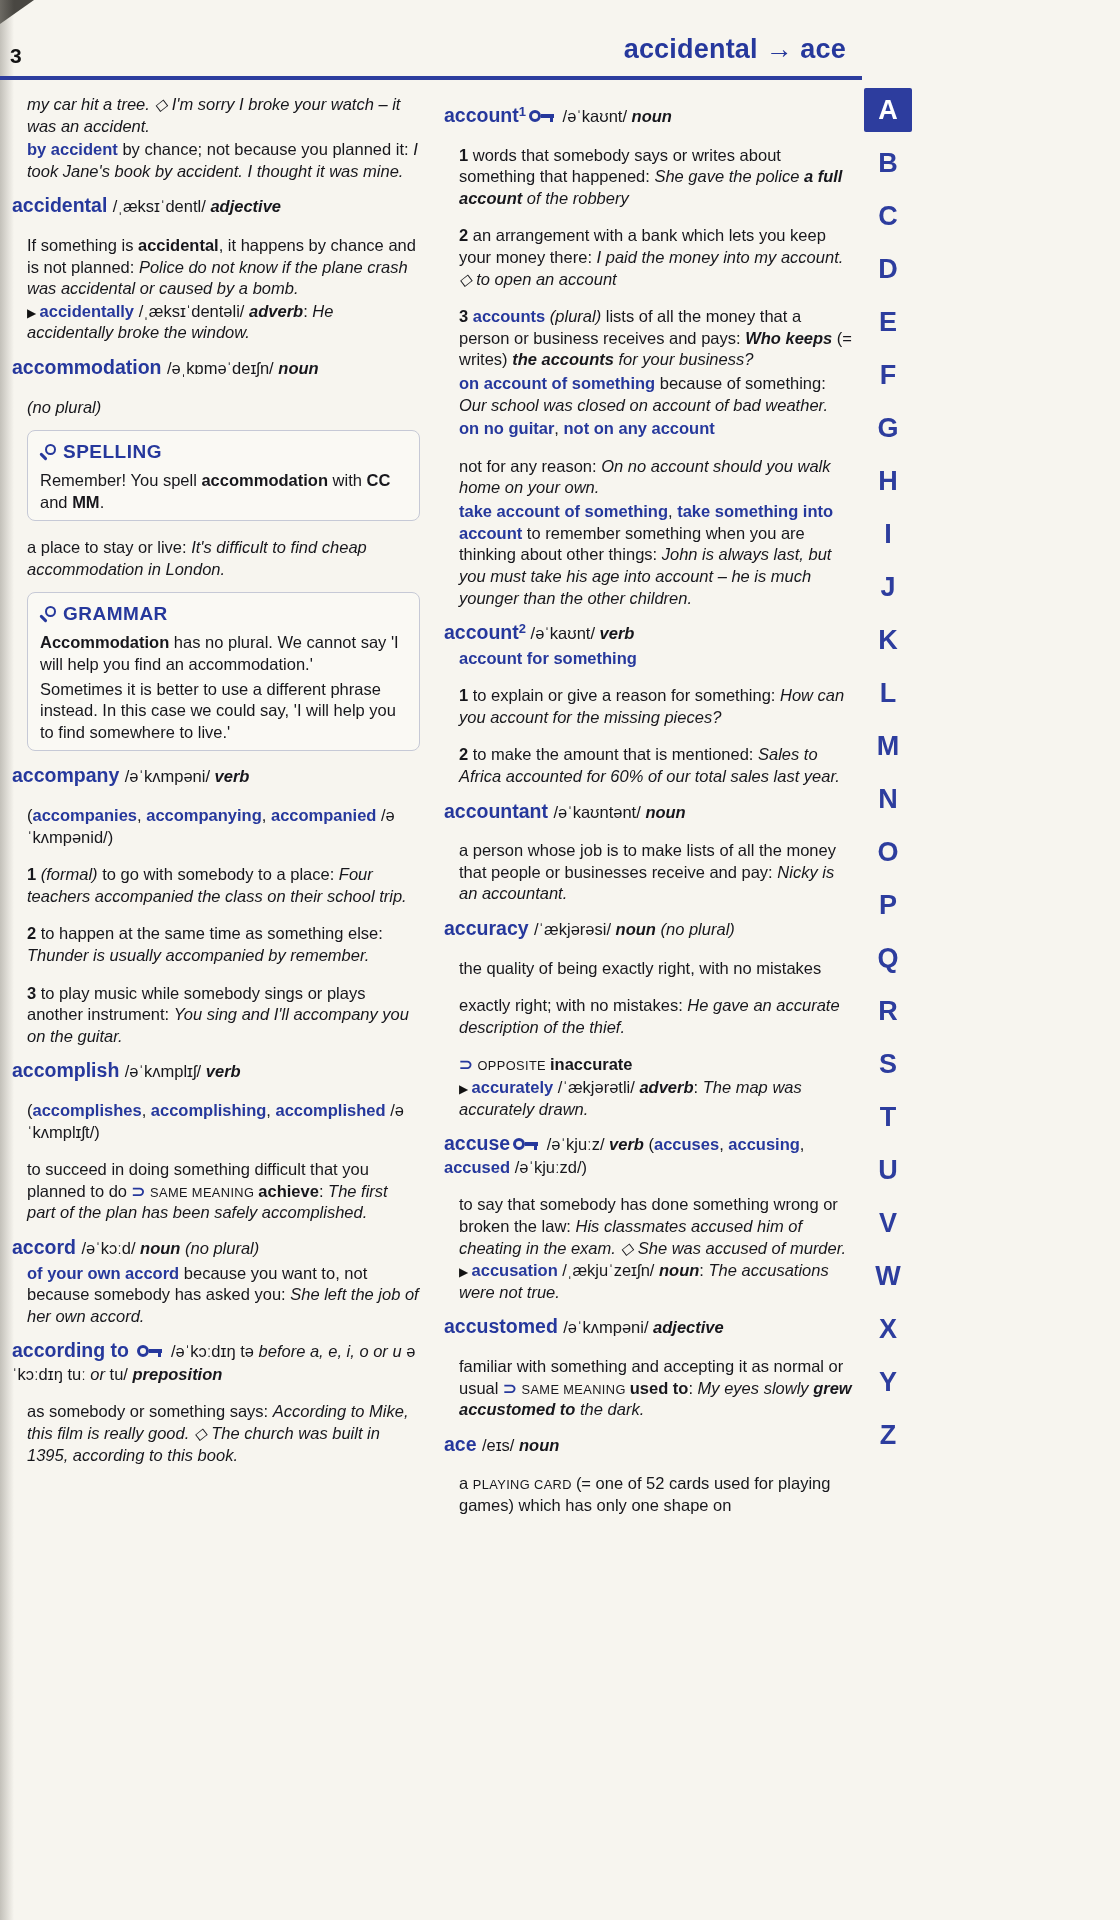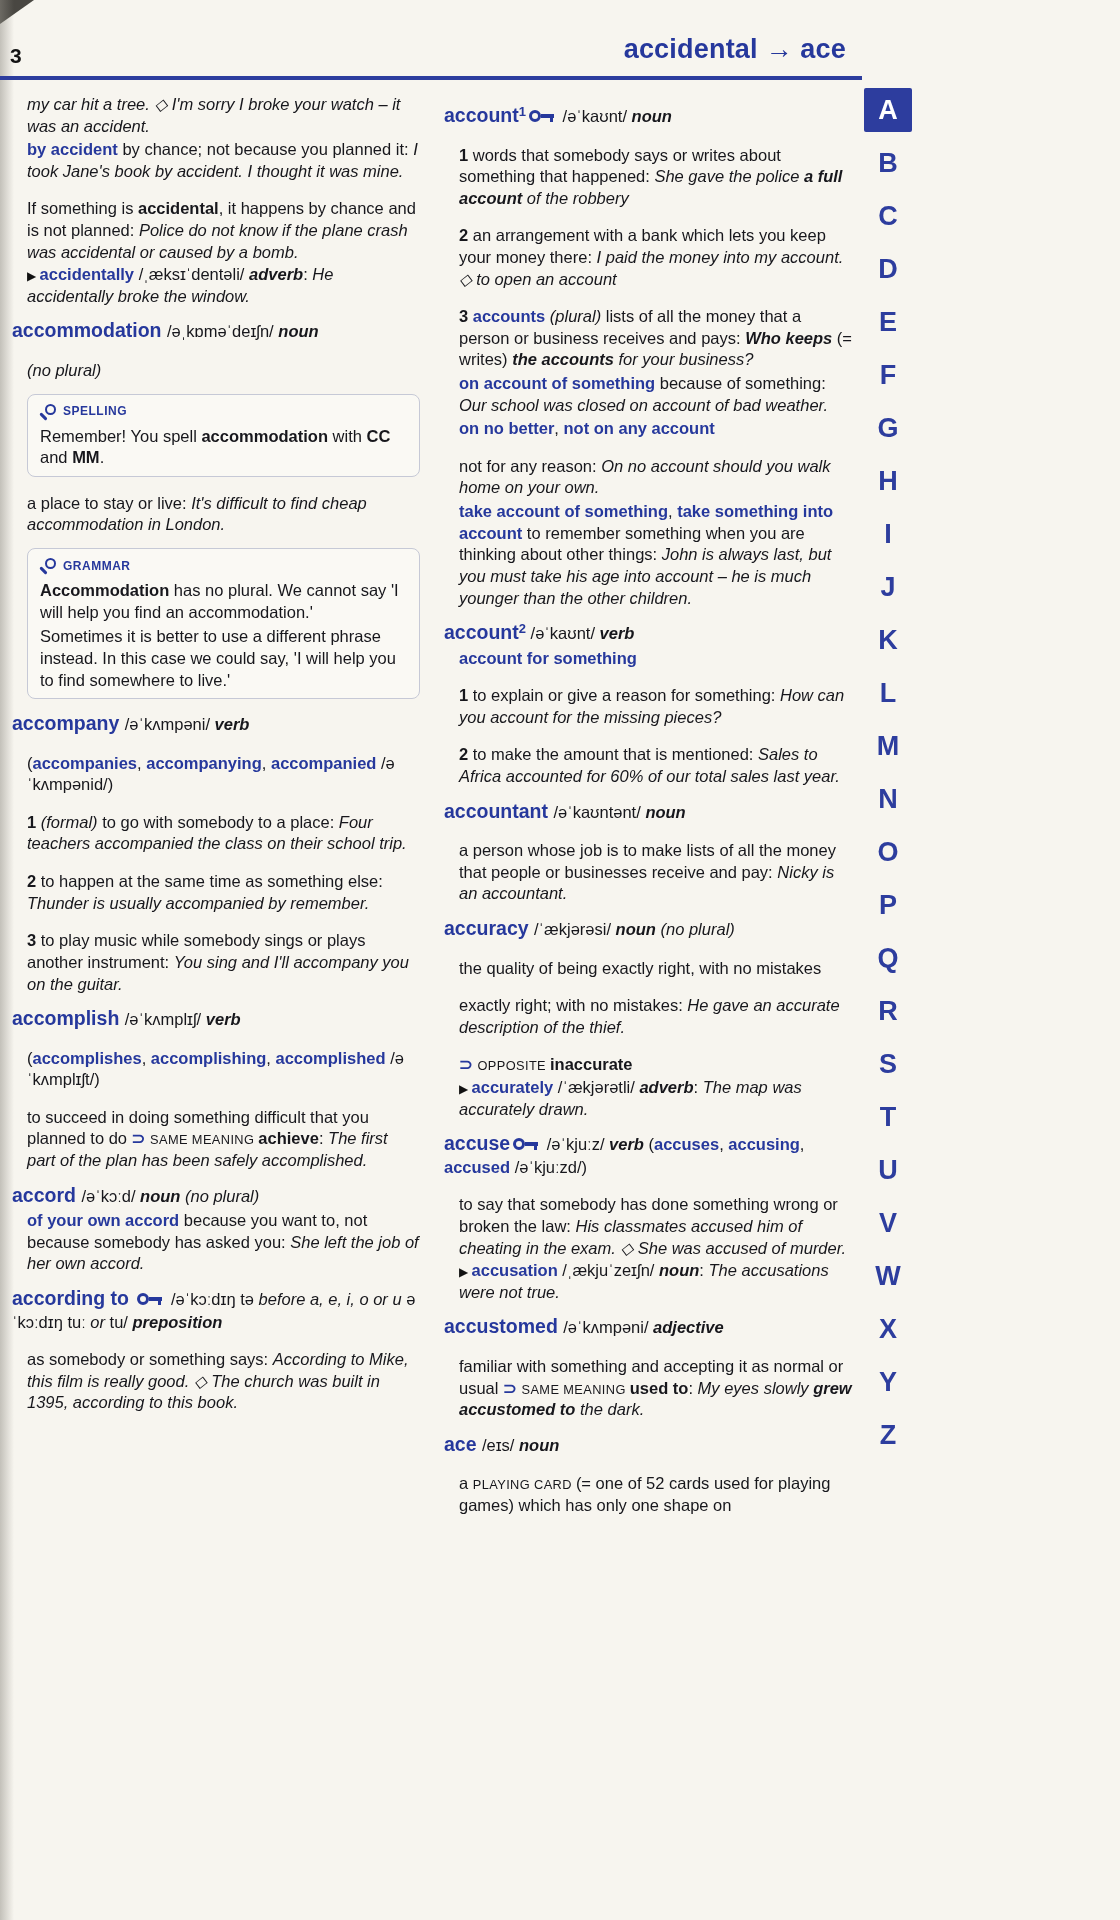--- a/index.html
+++ b/index.html
@@ -60,21 +60,21 @@
   .key-stem{position:absolute;left:12px;top:5px;width:13px;height:3.5px;background:var(--blue);}
   .key-stem::after{content:'';position:absolute;right:1px;top:3.5px;width:3.5px;height:4.5px;background:var(--blue);}
 
   
   .mag-icon{display:inline-block;position:relative;width:18px;height:17px;margin-right:5px;}
   .mag-glass{position:absolute;left:5px;top:0;width:11px;height:11px;border:2.4px solid var(--blue);border-radius:50%;box-sizing:border-box;}
   .mag-handle{position:absolute;left:-1px;top:11px;width:9px;height:2.8px;background:var(--blue);border-radius:2px;transform:rotate(45deg);}
 
   
   .study-box{margin:12px 0 12px 15px;border:1.5px solid #c6c9d6;background:#faf9f4;border-radius:8px;padding:9px 12px 7px;}
-  .box-label{display:flex;align-items:center;color:var(--blue);font-weight:bold;font-size:12px;letter-spacing:.5px;margin-bottom:5px;}
+  .box-label{display:flex;align-items:center;color:var(--blue);font-weight:bold;font-size:19px;letter-spacing:.5px;margin-bottom:5px;}
   .box-para{margin-bottom:3px;}
   .box-para:last-child{margin-bottom:0;}
 </style>
 </head>
 <body>
 
 <div class="scan">
   <div class="corner"></div>
   <div class="edge-shadow"></div>
 
@@ -108,20 +108,21 @@
       <div class="alpha-letter">W</div>
       <div class="alpha-letter">X</div>
       <div class="alpha-letter">Y</div>
       <div class="alpha-letter">Z</div>
     </div>
 
   <div class="content">
     <div class="col">
         <div class="para cont"><span class="s-i">my car hit a tree. ◇ I'm sorry I broke your watch – it was an accident.</span></div>
         <div class="para idiom"><span class="s-phr">by accident </span><span class="s-r">by chance; not because you planned it: </span><span class="s-i">I took Jane's book by accident. I thought it was mine.</span></div>
+        <div class="para entry"><span class="s-hw">accidental </span><span class="s-pr">/ˌæksɪˈdentl/ </span><span class="s-pos">adjective</span></div>
         <div class="para def"><span class="s-r">If something is </span><span class="s-b">accidental</span><span class="s-r">, it happens by chance and is not planned: </span><span class="s-i">Police do not know if the plane crash was accidental or caused by a bomb.</span></div>
         <div class="para derived"><span class="s-arrow">▶ </span><span class="s-dhw">accidentally </span><span class="s-pr">/ˌæksɪˈdentəli/ </span><span class="s-pos">adverb</span><span class="s-r">: </span><span class="s-i">He accidentally broke the window.</span></div>
         <div class="para entry"><span class="s-hw">accommodation </span><span class="s-pr">/əˌkɒməˈdeɪʃn/ </span><span class="s-pos">noun</span></div>
         <div class="para def"><span class="s-i">(no plural)</span></div>
         <div class="study-box">
           <div class="box-label">
             <span class="mag-icon">
               <span class="mag-glass"></span>
               <span class="mag-handle"></span>
             </span>
@@ -153,21 +154,21 @@
         <div class="para idiom"><span class="s-phr">of your own accord </span><span class="s-r">because you want to, not because somebody has asked you: </span><span class="s-i">She left the job of her own accord.</span></div>
         <div class="para entry"><span class="s-hw">according to </span><span class="key-icon"><span class="key-ring"></span><span class="key-stem"></span></span><span class="s-pr"> /əˈkɔːdɪŋ tə </span><span class="s-i">before a, e, i, o or u </span><span class="s-pr">əˈkɔːdɪŋ tuː </span><span class="s-i">or </span><span class="s-pr">tu/ </span><span class="s-pos">preposition</span></div>
         <div class="para def"><span class="s-r">as somebody or something says: </span><span class="s-i">According to Mike, this film is really good. ◇ The church was built in 1395, according to this book.</span></div>
       </div>
     <div class="col">
         <div class="para entry"><span class="s-hw">account</span><span class="s-sup">1</span><span class="key-icon"><span class="key-ring"></span><span class="key-stem"></span></span><span class="s-pr"> /əˈkaʊnt/ </span><span class="s-pos">noun</span></div>
         <div class="para sense"><span class="s-b">1 </span><span class="s-r">words that somebody says or writes about something that happened: </span><span class="s-i">She gave the police </span><span class="s-bi">a full account </span><span class="s-i">of the robbery</span></div>
         <div class="para sense"><span class="s-b">2 </span><span class="s-r">an arrangement with a bank which lets you keep your money there: </span><span class="s-i">I paid the money into my account. ◇ to open an account</span></div>
         <div class="para sense"><span class="s-b">3 </span><span class="s-infl">accounts </span><span class="s-i">(plural) </span><span class="s-r">lists of all the money that a person or business receives and pays: </span><span class="s-bi">Who keeps </span><span class="s-r">(= writes) </span><span class="s-bi">the accounts </span><span class="s-i">for your business?</span></div>
         <div class="para idiom"><span class="s-phr">on account of something </span><span class="s-r">because of something: </span><span class="s-i">Our school was closed on account of bad weather.</span></div>
-        <div class="para idiom"><span class="s-phr">on no better</span><span class="s-r">, </span><span class="s-phr">not on any account</span></div>
+        <div class="para idiom"><span class="s-phr">on no guitar</span><span class="s-r">, </span><span class="s-phr">not on any account</span></div>
         <div class="para def"><span class="s-r">not for any reason: </span><span class="s-i">On no account should you walk home on your own.</span></div>
         <div class="para idiom"><span class="s-phr">take account of something</span><span class="s-r">, </span><span class="s-phr">take something into account </span><span class="s-r">to remember something when you are thinking about other things: </span><span class="s-i">John is always last, but you must take his age into account – he is much younger than the other children.</span></div>
         <div class="para entry"><span class="s-hw">account</span><span class="s-sup">2</span><span class="s-pr"> /əˈkaʊnt/ </span><span class="s-pos">verb</span></div>
         <div class="para idiom"><span class="s-phr">account for something</span></div>
         <div class="para sense"><span class="s-b">1 </span><span class="s-r">to explain or give a reason for something: </span><span class="s-i">How can you account for the missing pieces?</span></div>
         <div class="para sense"><span class="s-b">2 </span><span class="s-r">to make the amount that is mentioned: </span><span class="s-i">Sales to Africa accounted for 60% of our total sales last year.</span></div>
         <div class="para entry"><span class="s-hw">accountant </span><span class="s-pr">/əˈkaʊntənt/ </span><span class="s-pos">noun</span></div>
         <div class="para def"><span class="s-r">a person whose job is to make lists of all the money that people or businesses receive and pay: </span><span class="s-i">Nicky is an accountant.</span></div>
         <div class="para entry"><span class="s-hw">accuracy </span><span class="s-pr">/ˈækjərəsi/ </span><span class="s-pos">noun </span><span class="s-i">(no plural)</span></div>
         <div class="para def"><span class="s-r">the quality of being exactly right, with no mistakes</span></div>

